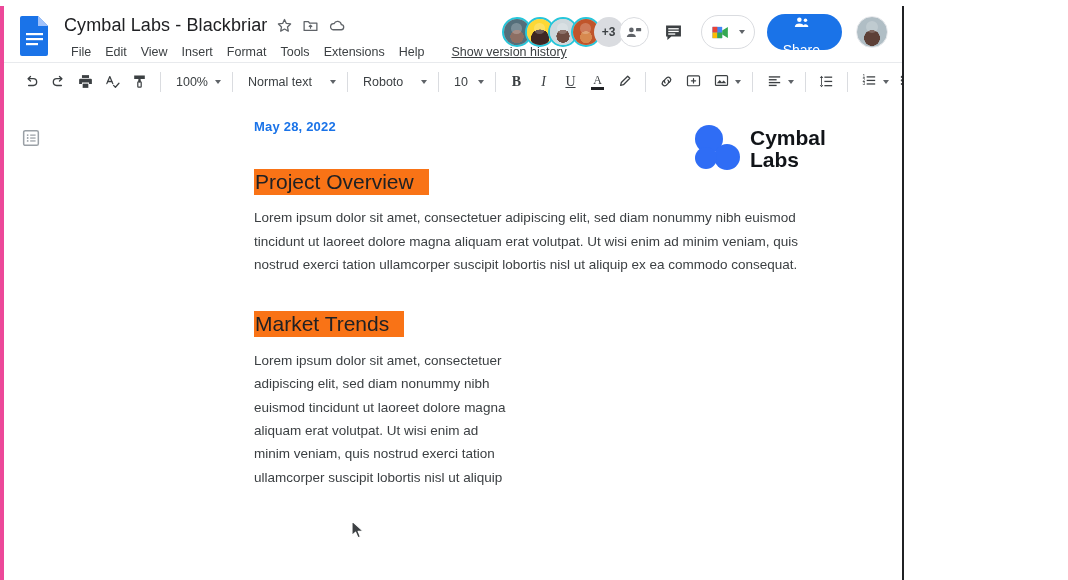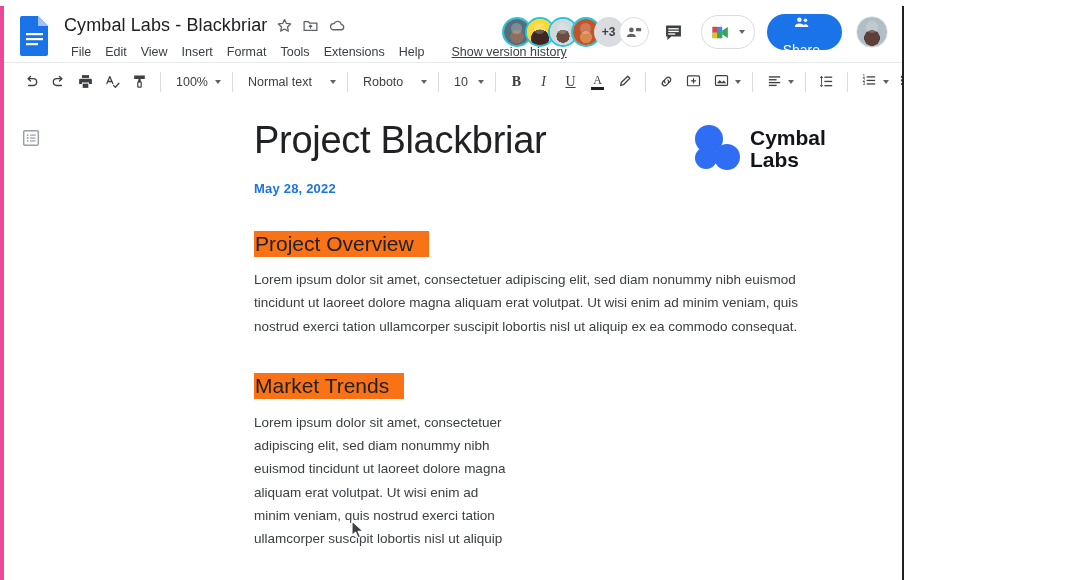--- a/index.html
+++ b/index.html
@@ -630,21 +630,20 @@
         <circle cx="8" cy="12" r="1.1" fill="#9aa0a6" stroke="none"></circle>
         <circle cx="8" cy="15.5" r="1.1" fill="#9aa0a6" stroke="none"></circle>
         <rect x="11" y="7.8" width="6.5" height="1.5" fill="#9aa0a6" stroke="none"></rect>
         <rect x="11" y="11.3" width="6.5" height="1.5" fill="#9aa0a6" stroke="none"></rect>
         <rect x="11" y="14.8" width="6.5" height="1.5" fill="#9aa0a6" stroke="none"></rect>
       </svg>
     </div>
 
     <div class="page">
 
-      <h1 class="doc-h1">Project Blackbriar</h1>
 
       <div class="brand-logo">
         <svg width="150" height="58" viewBox="0 0 150 58">
           <circle cx="19" cy="18" r="14" fill="#2f6df5"></circle>
           <circle cx="37" cy="36" r="13" fill="#2f6df5"></circle>
           <circle cx="16" cy="37" r="11" fill="#2f6df5"></circle>
           <text x="60" y="24" font-family="Liberation Sans, sans-serif" font-size="21" font-weight="bold" fill="#111418">Cymbal</text>
           <text x="60" y="46" font-family="Liberation Sans, sans-serif" font-size="21" font-weight="bold" fill="#111418">Labs</text>
         </svg>
       </div>

